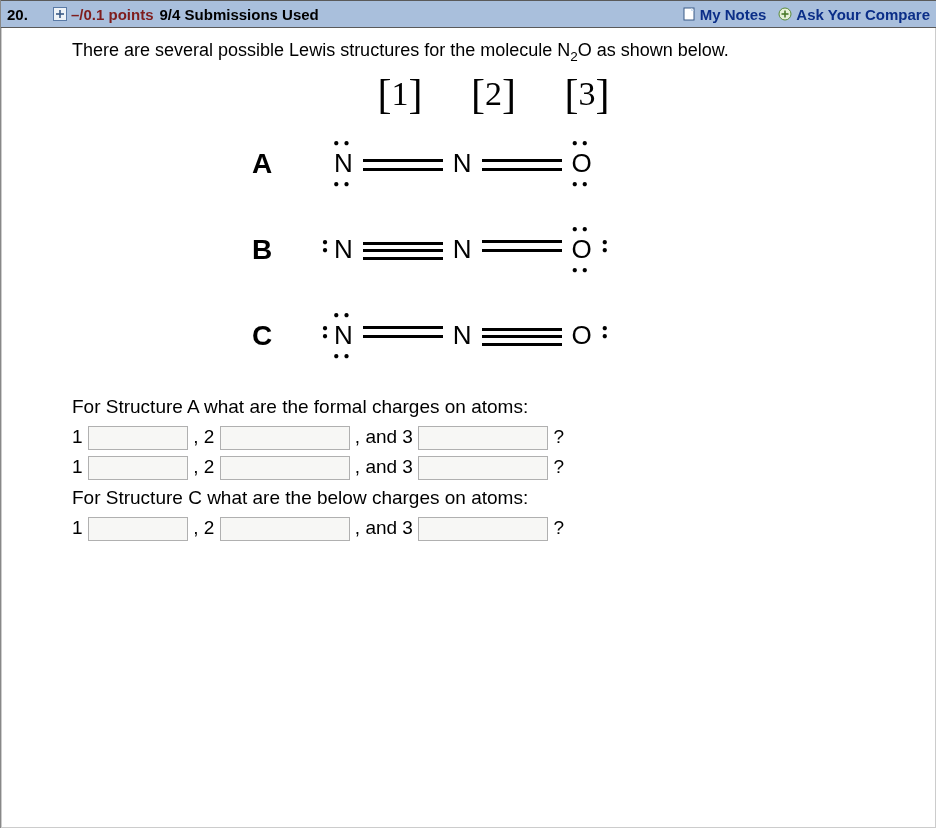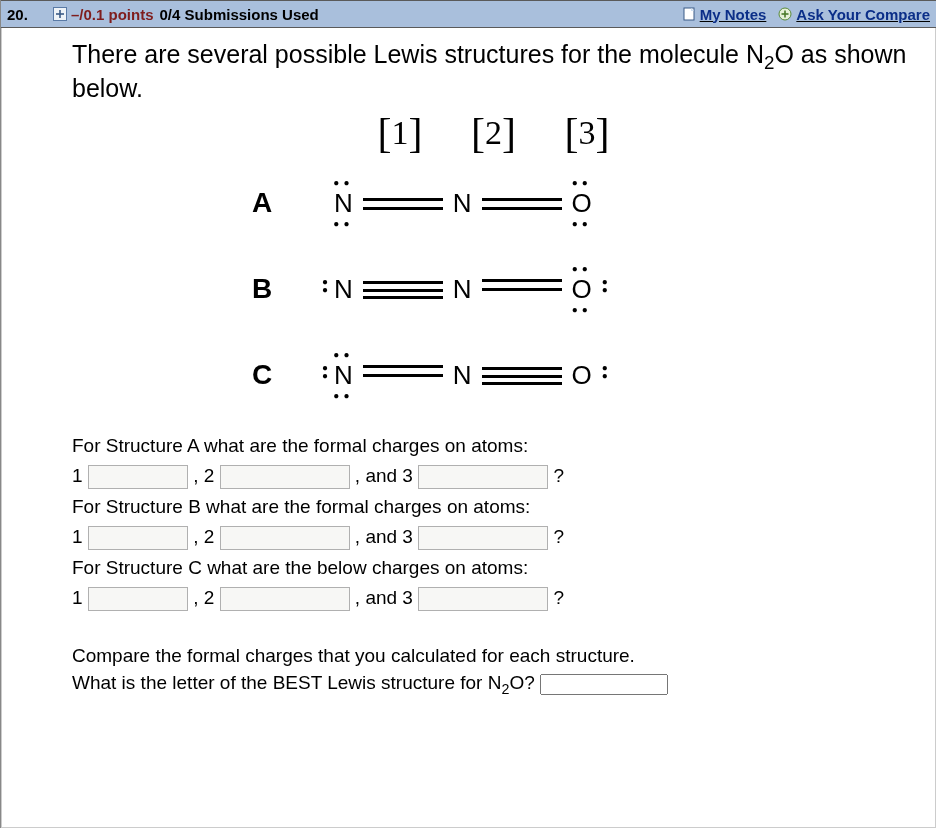--- a/index.html
+++ b/index.html
@@ -38,39 +38,38 @@
     color: #7f1d1d;
   }
   .subs {
     color: #000;
     margin-left: 6px;
   }
   .header-right {
     margin-left: auto;
     display: flex;
     align-items: center;
-    text-decoration: underline;
   }
   .mynotes, .ask {
     color: #0b2e88;
     margin-left: 8px;
     display: inline-flex;
     align-items: center;
   }
   .ask { color: #0b5b0b; color:#0b2e88; }
   .notes-icon svg, .plus-icon svg { display:block; }
   .content {
     padding: 12px 20px 20px 70px;
     border: 1px solid #ccc;
     border-top: none;
     box-sizing: border-box;
     min-height: 800px;
   }
   .intro {
-    font-size: 25px;
+    font-size: 18px;
   }
   sub { font-size: 0.75em; }
   .position-labels {
     text-align: center;
     font-size: 34px;
     font-family: "Times New Roman", serif;
     margin: 6px 0 20px 0;
   }
   .pos-item {
     display: inline-flex;
@@ -161,21 +160,21 @@
   <div class="header-bar">
     <span class="qnum">20.</span>
     <span class="plusminus">
       <svg width="14" height="14">
           <rect x="0.5" y="0.5" width="13" height="13" fill="#eef3f8" stroke="#5a7aa6"></rect>
           <line x1="7" y1="3" x2="7" y2="11" stroke="#3a5a86" stroke-width="1.6"></line>
           <line x1="3" y1="7" x2="11" y2="7" stroke="#3a5a86" stroke-width="1.6"></line>
         </svg>
     </span>
     <span class="points">–/0.1 points</span>
-    <span class="subs">0/4 Submissions Used</span>
+    <span class="subs">9/4 Submissions Used</span>
 
     <span class="header-right">
       <span class="mynotes">
         <span class="notes-icon" style="margin-right:4px;">
           <svg width="14" height="14">
               <rect x="2" y="1" width="10" height="12" fill="#fff" stroke="#3a5a86"></rect>
               <polygon points="9,1 12,4 9,4" fill="#cfe0f2"></polygon>
             </svg>
         </span>
         <span>My Notes</span>
@@ -283,21 +282,20 @@
       <div>
         <span>1</span>
         <input type="text" class="q-input-sm" style="">
         <span>, 2</span>
         <input type="text" class="q-input-md" style="">
         <span>, and 3</span>
         <input type="text" class="q-input-md" style="">
         <span>?</span>
       </div>
 
-      <div>For Structure B what are the formal charges on atoms:</div>
       <div>
         <span>1</span>
         <input type="text" class="q-input-sm" style="">
         <span>, 2</span>
         <input type="text" class="q-input-md" style="">
         <span>, and 3</span>
         <input type="text" class="q-input-md" style="">
         <span>?</span>
       </div>
 
@@ -306,22 +304,15 @@
         <span>1</span>
         <input type="text" class="q-input-sm" style="">
         <span>, 2</span>
         <input type="text" class="q-input-md" style="">
         <span>, and 3</span>
         <input type="text" class="q-input-md" style="">
         <span>?</span>
       </div>
     </div>
 
-    <div class="compare">
-      <div>Compare the formal charges that you calculated for each structure.</div>
-      <div>
-        <span>What is the letter of the BEST Lewis structure for N</span><sub>2</sub><span>O?</span>
-        <input type="text" class="q-input-md" style="">
-      </div>
-    </div>
 
   </div>
 </div>
 
 </body></html>

